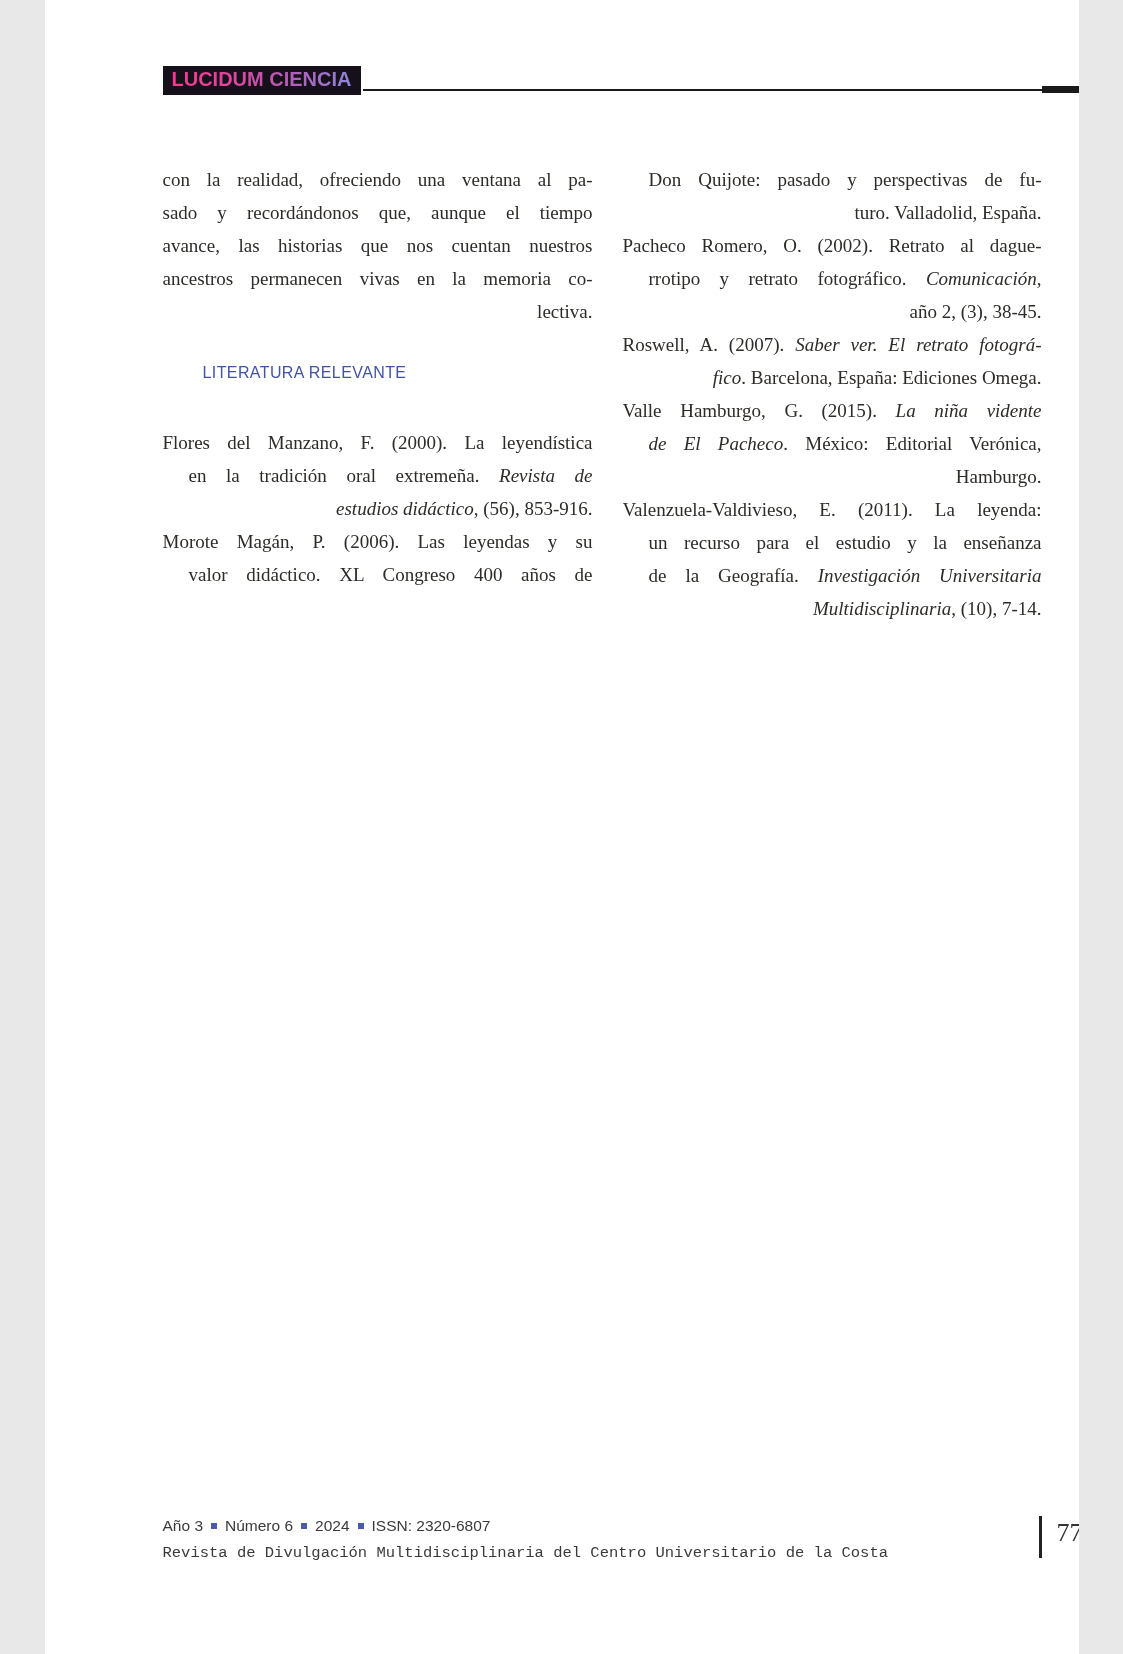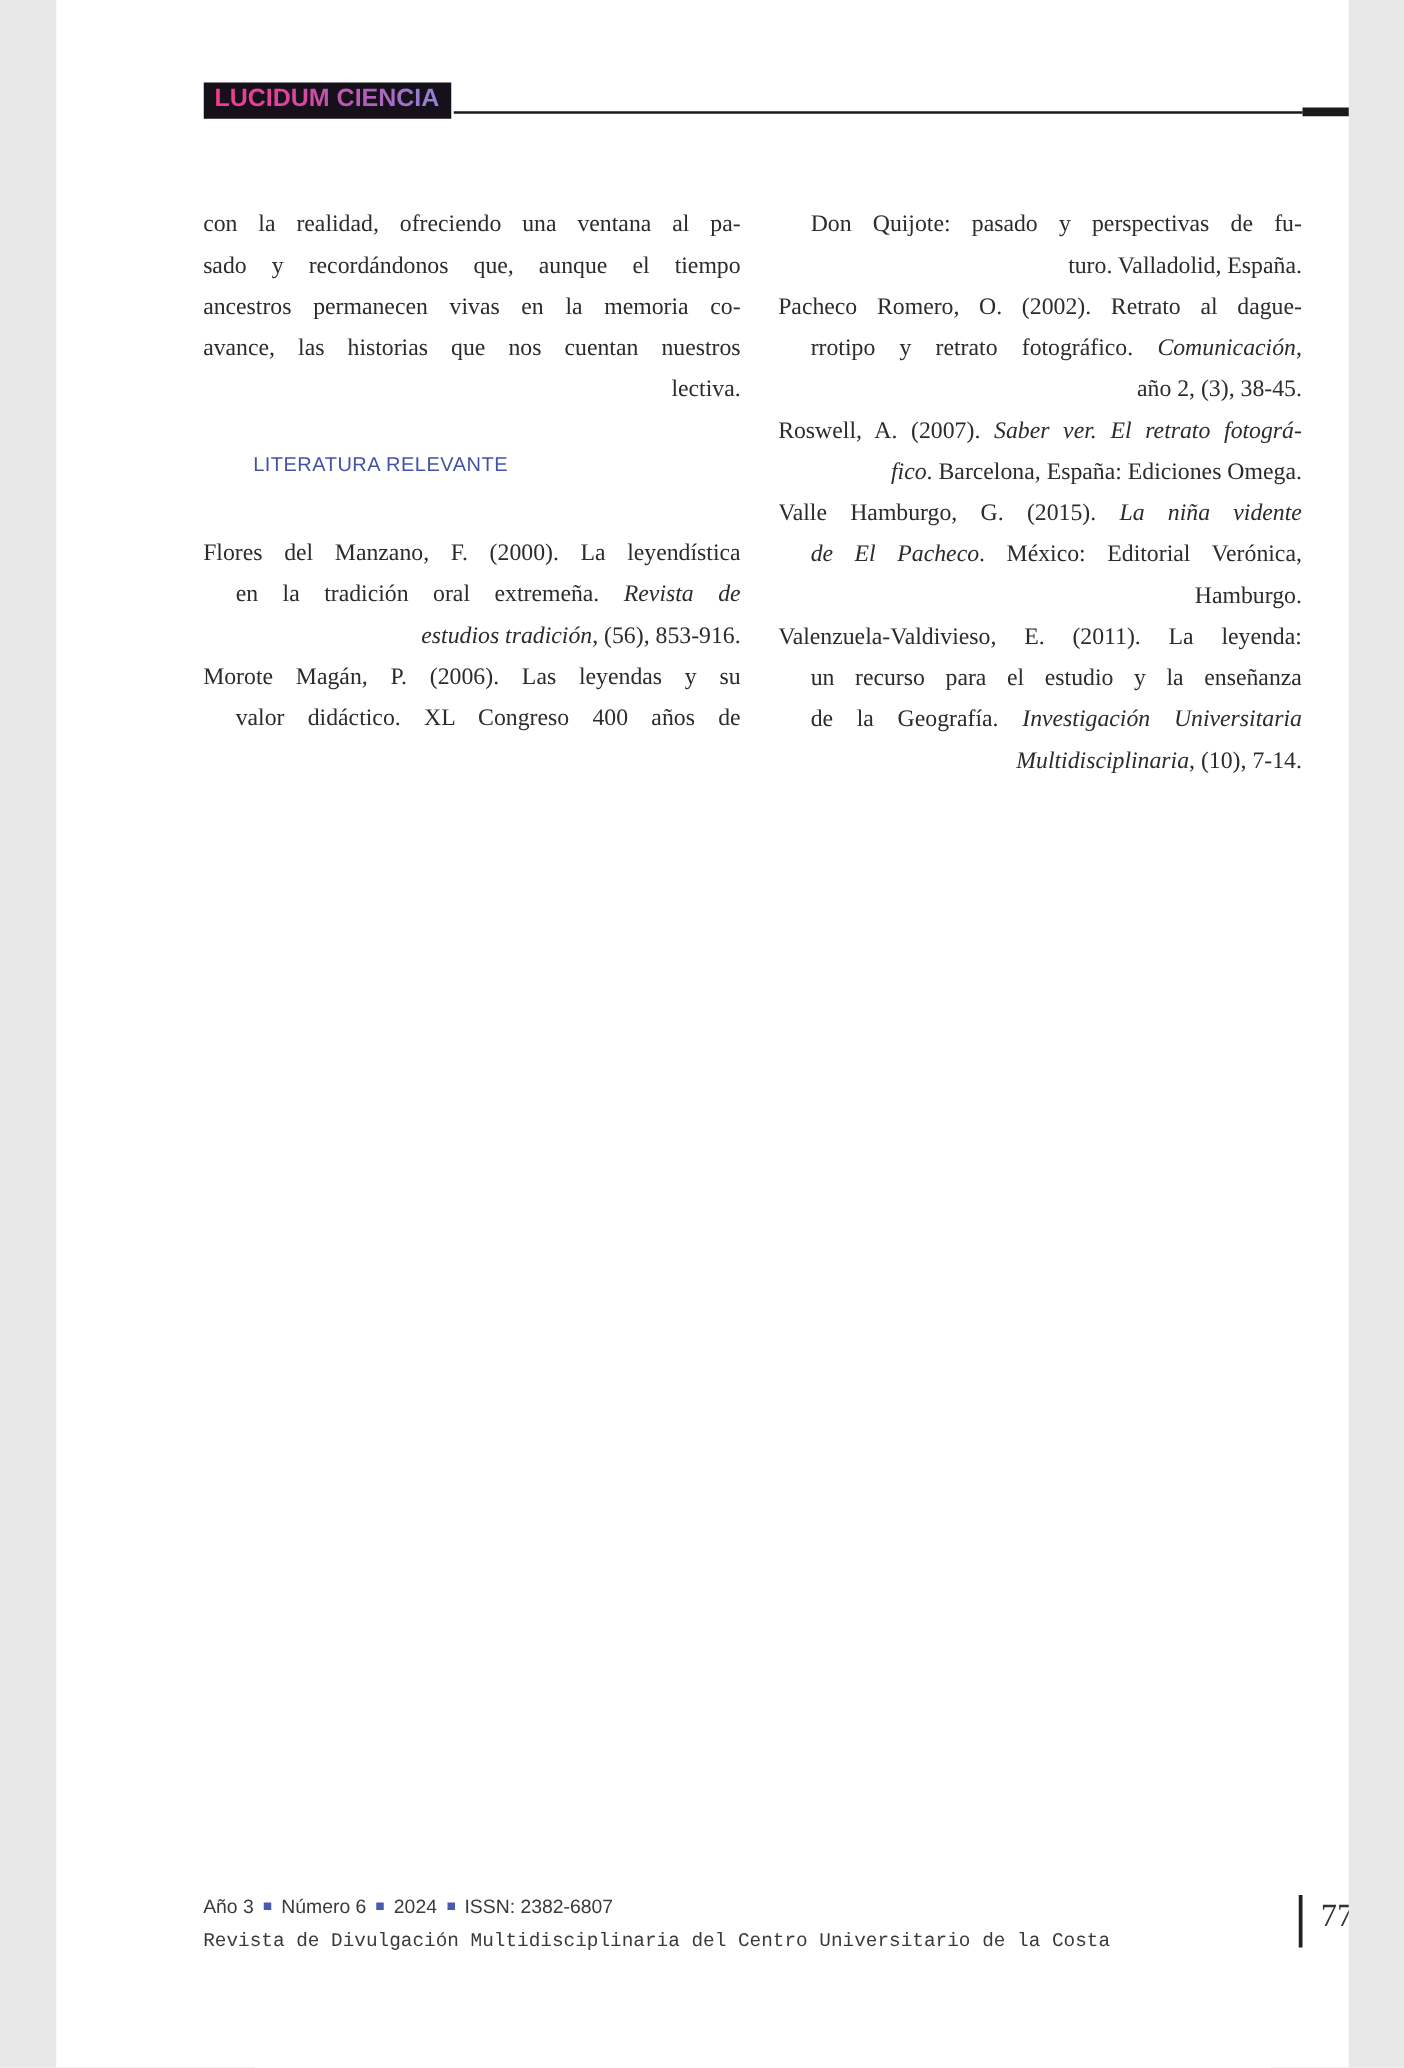--- a/index.html
+++ b/index.html
@@ -114,29 +114,29 @@
   <div class="logo-box">
     <span class="logo-text">LUCIDUM CIENCIA</span>
   </div>
   <div class="rule-thin"></div>
   <div class="rule-thick"></div>
 
   <div class="col col-left">
     <div>
         <div class="line just"><span>con la realidad, ofreciendo una ventana al pa-</span></div>
         <div class="line just"><span>sado y recordándonos que, aunque el tiempo</span></div>
+        <div class="line just"><span>avance, las historias que nos cuentan nuestros</span></div>
         <div class="line just"><span>ancestros permanecen vivas en la memoria co-</span></div>
-        <div class="line just"><span>avance, las historias que nos cuentan nuestros</span></div>
         <div class="line"><span>lectiva.</span></div>
       </div>
     <h2 class="section-heading">LITERATURA RELEVANTE</h2>
     <div class="refs">
         <div class="line just"><span>Flores del Manzano, F. (2000). La leyendística</span></div>
         <div class="line ind just"><span>en la tradición oral extremeña. </span><em>Revista de</em></div>
-        <div class="line ind"><em>estudios tradición</em><span>, (56), 853-916.</span></div>
+        <div class="line ind"><em>estudios didáctico</em><span>, (56), 853-916.</span></div>
         <div class="line just"><span>Morote Magán, P. (2006). Las leyendas y su</span></div>
         <div class="line ind just"><span>valor didáctico. XL Congreso 400 años de</span></div>
       </div>
   </div>
 
   <div class="col col-right">
     <div>
         <div class="line ind just"><span>Don Quijote: pasado y perspectivas de fu-</span></div>
         <div class="line ind"><span>turo. Valladolid, España.</span></div>
         <div class="line just"><span>Pacheco Romero, O. (2002). Retrato al dague-</span></div>
@@ -148,20 +148,20 @@
         <div class="line ind just"><em>de El Pacheco</em><span>. México: Editorial Verónica,</span></div>
         <div class="line ind"><span>Hamburgo.</span></div>
         <div class="line just"><span>Valenzuela-Valdivieso, E. (2011). La leyenda:</span></div>
         <div class="line ind just"><span>un recurso para el estudio y la enseñanza</span></div>
         <div class="line ind just"><span>de la Geografía. </span><em>Investigación Universitaria</em></div>
         <div class="line ind"><em>Multidisciplinaria</em><span>, (10), 7-14.</span></div>
       </div>
   </div>
 
   <div class="footer-meta">
-    <span>Año 3</span><span class="sq"></span><span>Número 6</span><span class="sq"></span><span>2024</span><span class="sq"></span><span>ISSN: 2382-6807</span>
+    <span>Año 3</span><span class="sq"></span><span>Número 6</span><span class="sq"></span><span>2024</span><span class="sq"></span><span>ISSN: 2320-6807</span>
   </div>
   <div class="footer-journal">Revista de Divulgación Multidisciplinaria del Centro Universitario de la Costa</div>
 
   <div class="pagenum-bar"></div>
   <div class="pagenum">77</div>
 
 </div>
 
 </body></html>

